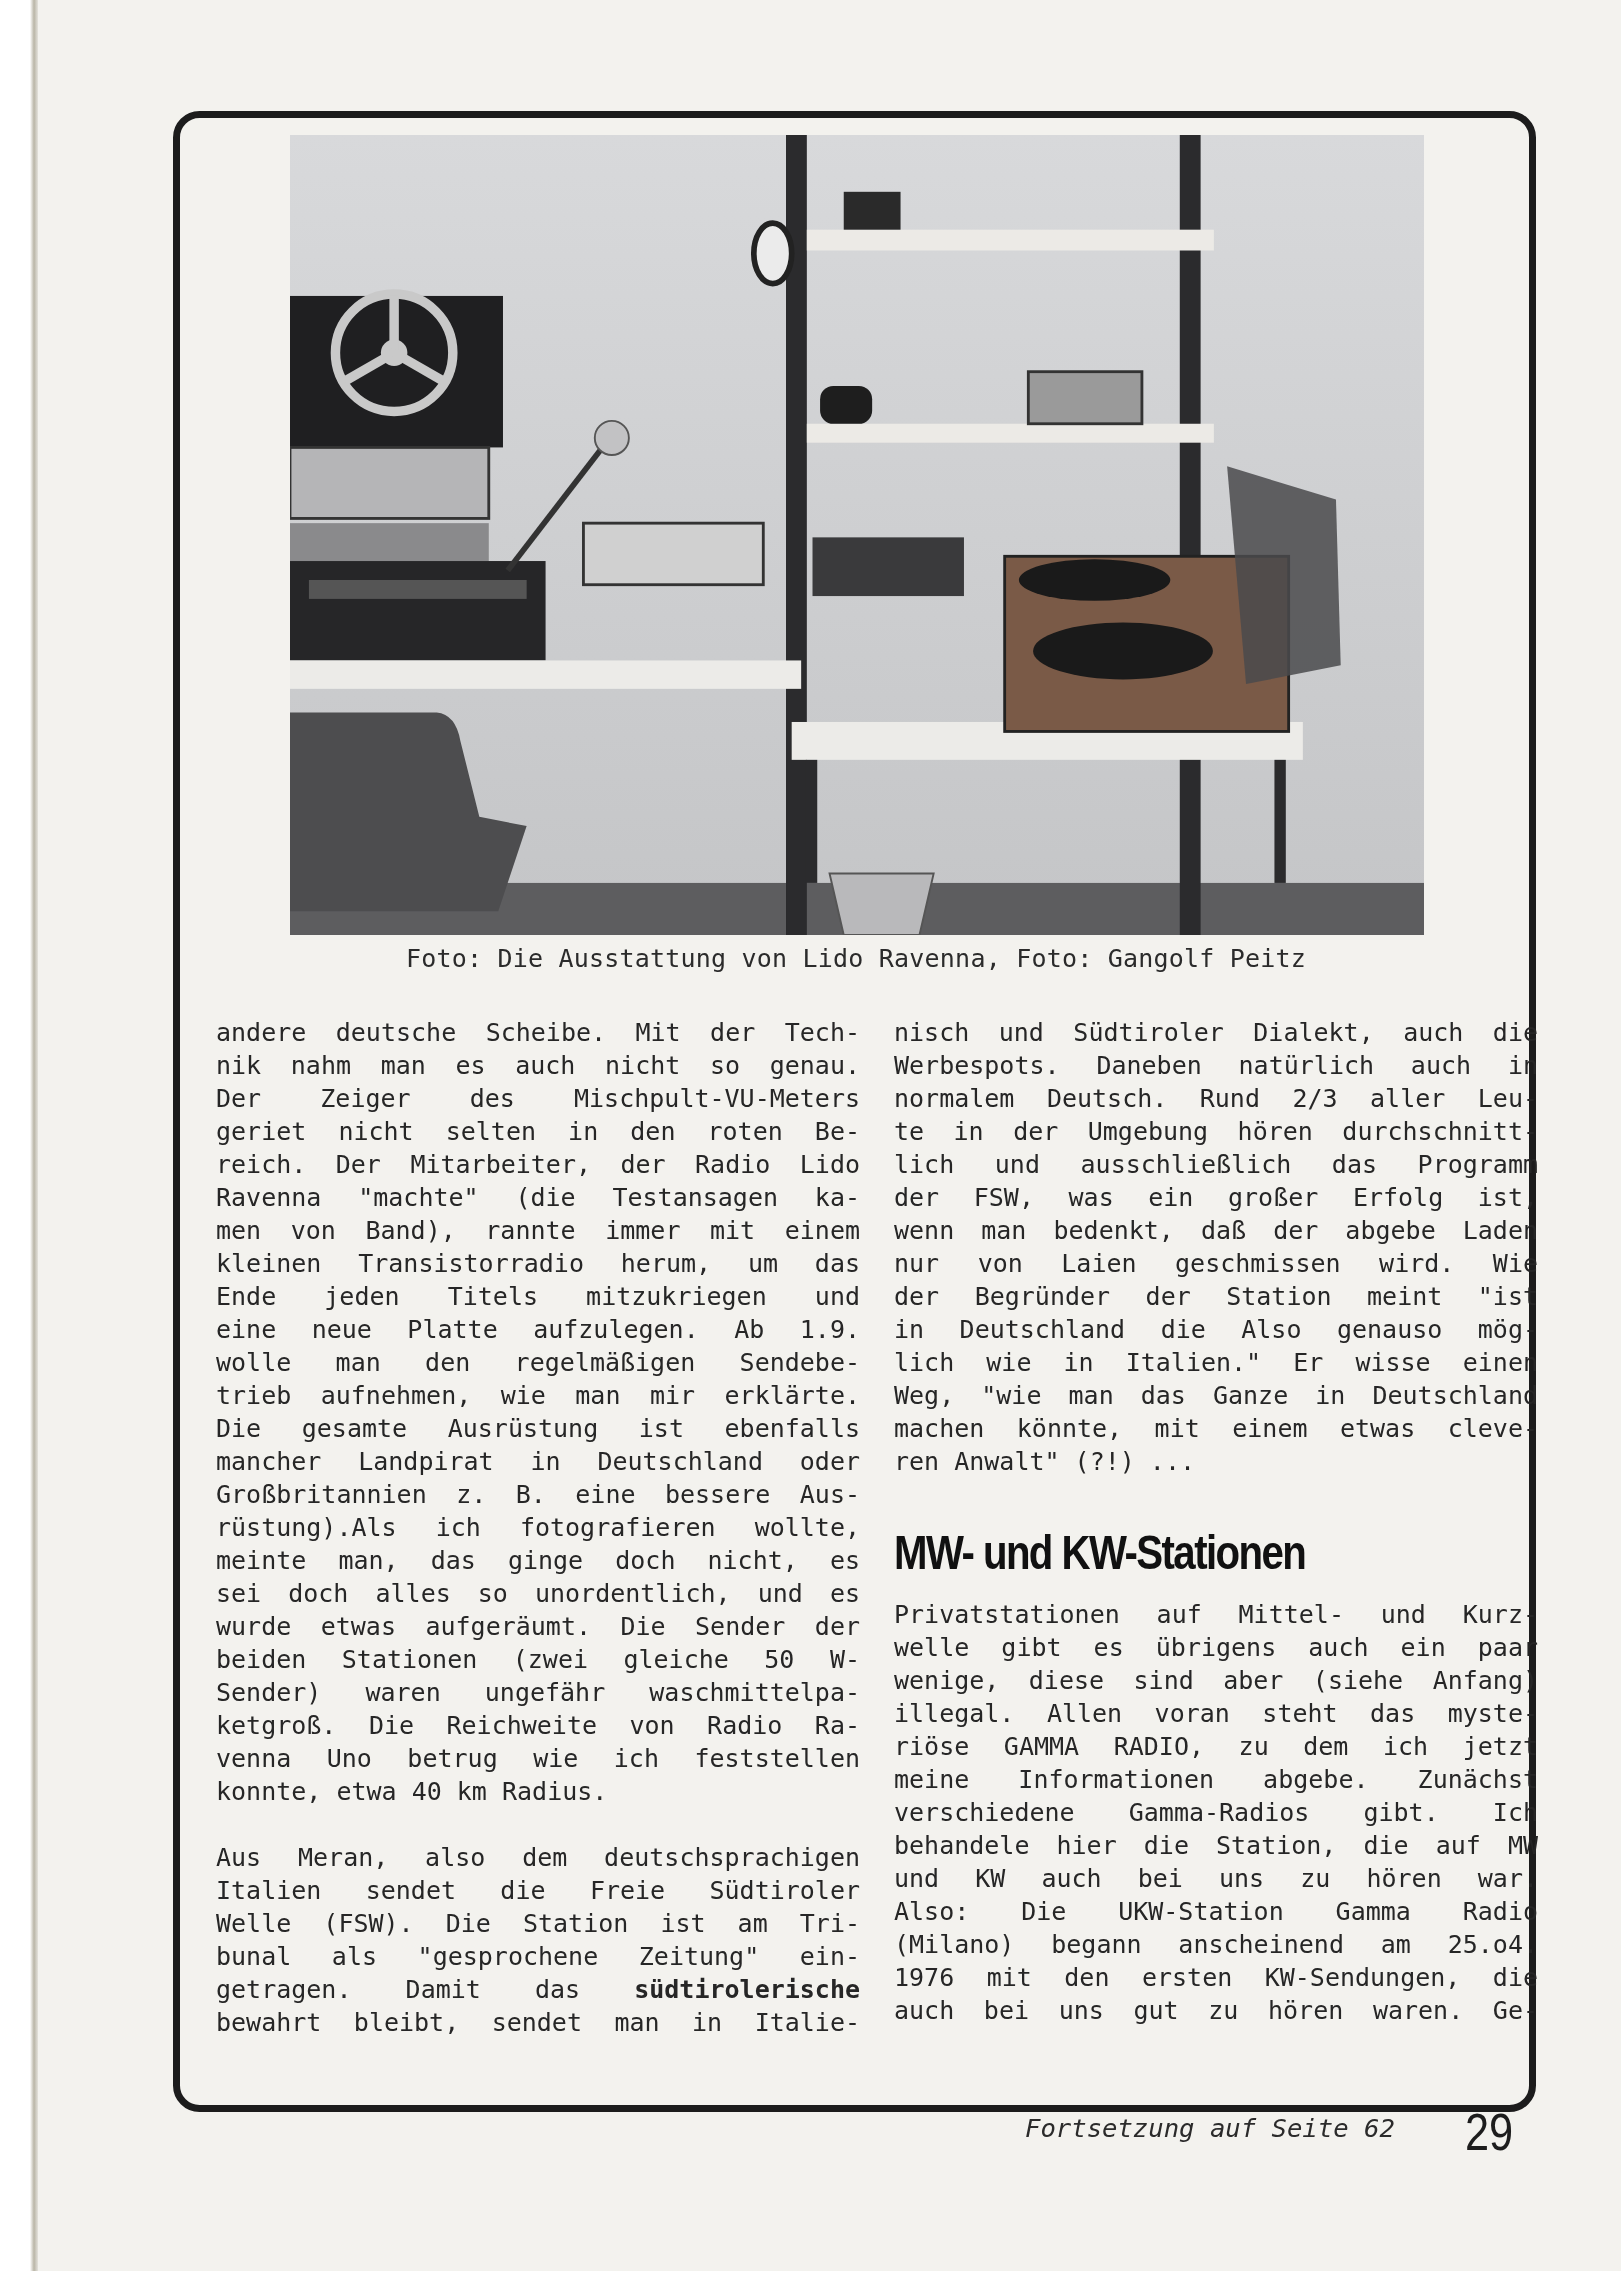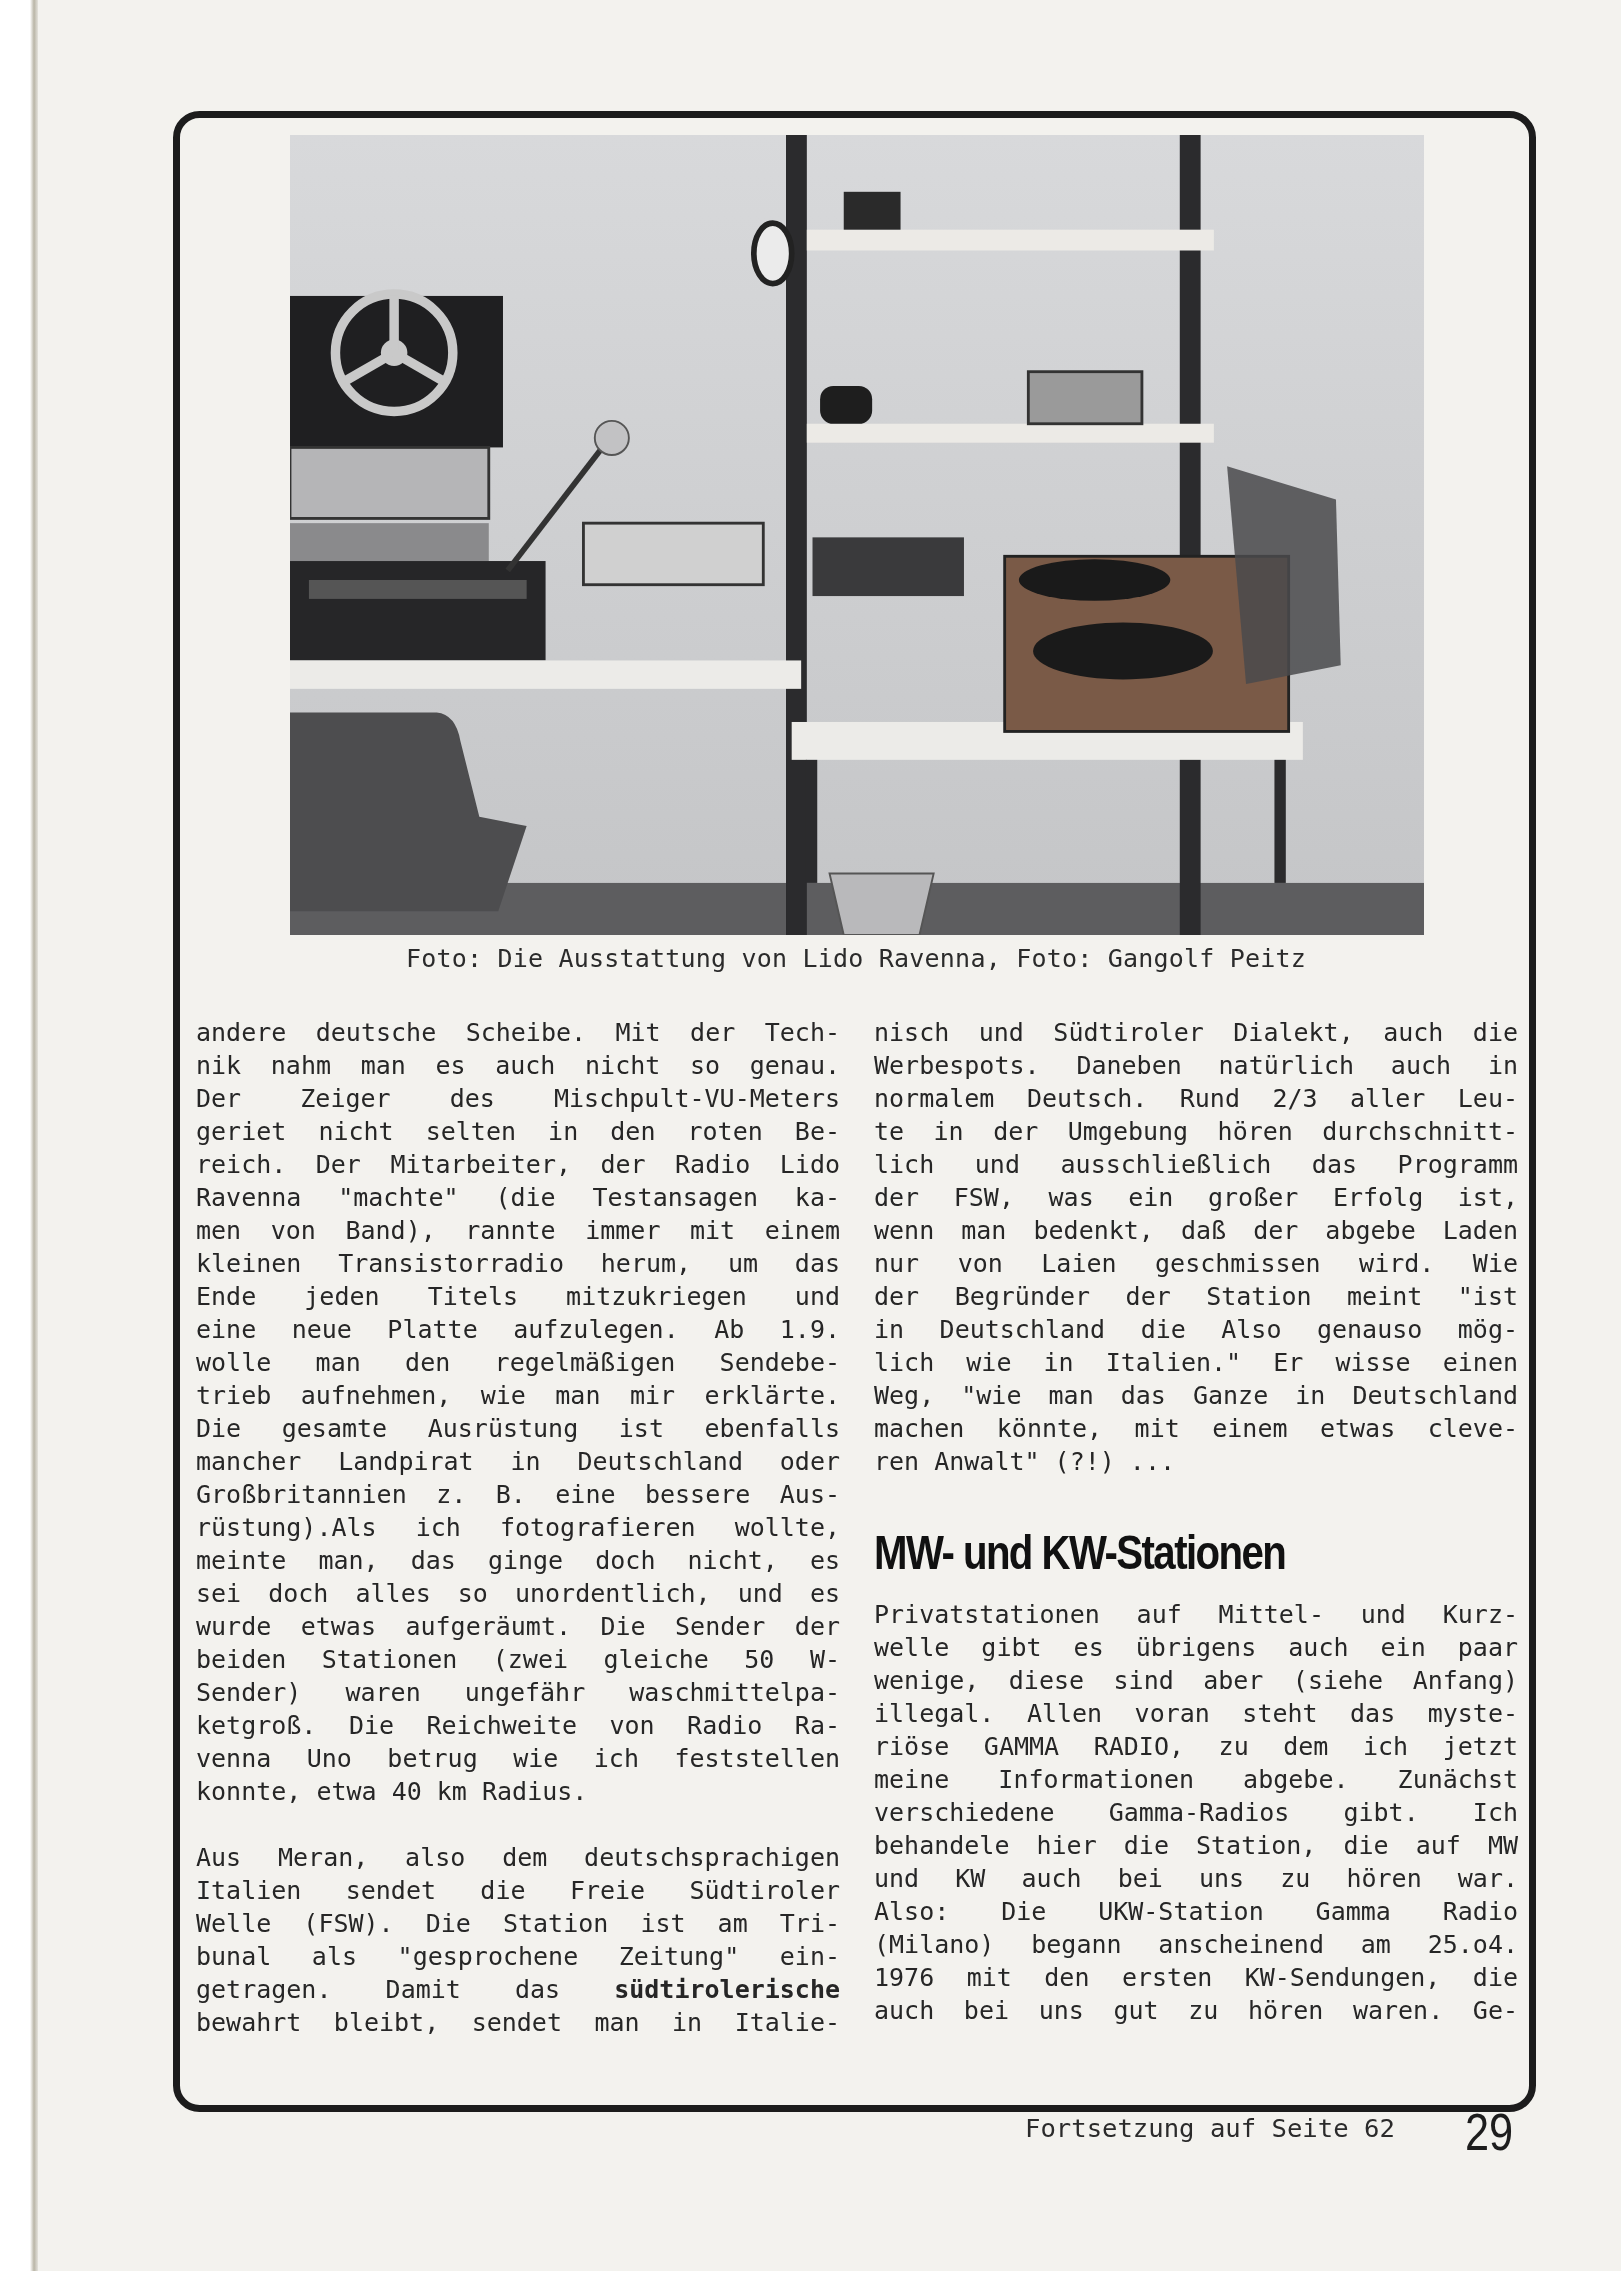--- a/index.html
+++ b/index.html
@@ -21,41 +21,41 @@
     position:absolute; left:290px; top:135px; width:1134px; height:800px;
     overflow:hidden; background:#cfd0d2;
   }
   .photo svg { display:block; width:100%; height:100%; }
   .caption {
     position:absolute; left:189px; width:1334px; top:944px; text-align:center;
     font-size:25px; letter-spacing:0.2px; color:#2b2b2b;
   }
   .col {
     position:absolute; top:1016px; width:644px;
-    font-size:25px; line-height:33px; color:#262626;
+    font-size:25px; line-height:33px; color:#262626;margin-left:20px;
   }
   .col.left { left:196px; }
   .col.right { left:874px; }
   .line {
     display:block; height:33px; white-space:nowrap;
     text-align:justify; text-align-last:justify;
   }
   .line.last { text-align-last:left; }
   .gap { display:block; height:33px; }
   .heading {
     display:block; height:76px; padding-top:11.4px;
     font-family:"Liberation Sans","DejaVu Sans",sans-serif;
     font-weight:bold; font-size:49px; line-height:61px; color:#111;
     letter-spacing:-1.9px; transform:scaleX(0.82); transform-origin:left center;
     white-space:nowrap;
   }
   .bold-word { font-weight:bold; }
   .footer {
     position:absolute; left:1025px; top:2113px;
-    font-size:25.6px; color:#2b2b2b;
+    font-size:25.6px; color:#2b2b2b;font-style:italic;
   }
   .pagenum {
     position:absolute; left:1465px; top:2103px;
     font-family:"Liberation Sans","DejaVu Sans",sans-serif;
     font-size:51px; color:#1d1d1d; transform:scaleX(0.85); transform-origin:left top;
   }
 </style>
 </head>
 <body>
 

